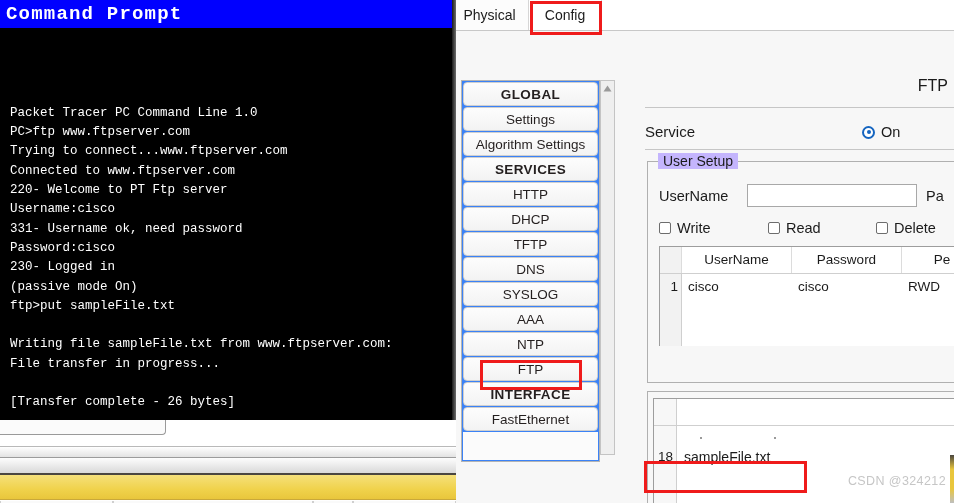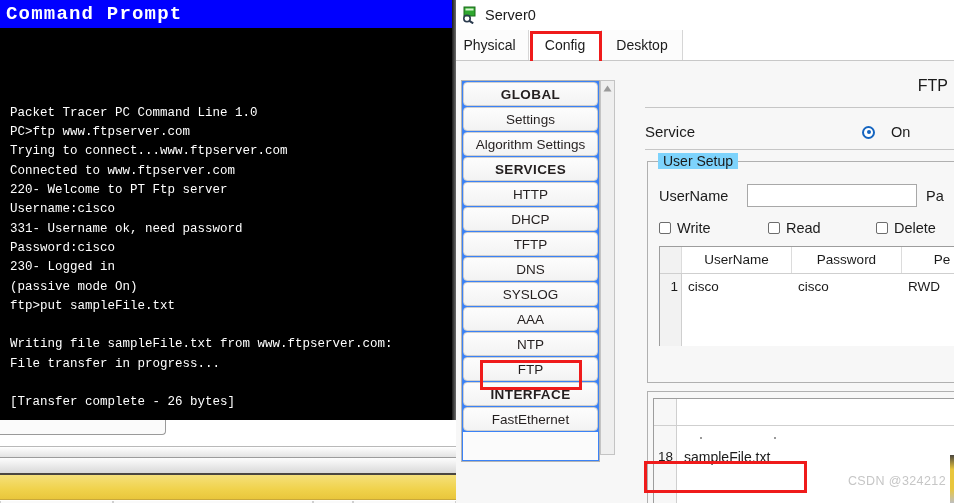--- a/index.html
+++ b/index.html
@@ -248,21 +248,21 @@
     position: absolute;
     left: 4px; top: 62px;
     font-size: 15px;
     color: #1b1b1b;
   }
   #service-on-wrap {
     position: absolute;
     left: 221px; top: 63px;
     display: flex;
     align-items: center;
-    gap: 16px;
+    gap: 6px;
   }
   .radio {
     width: 13px; height: 13px;
     border-radius: 50%;
     border: 2px solid #1565c0;
     background: #ffffff;
     position: relative;
     box-sizing: border-box;
   }
   .radio.checked::after {
@@ -280,21 +280,21 @@
     position: absolute;
     left: 6px; top: 100px;
     right: -40px;
     height: 222px;
     border: 1px solid #b0b0b0;
     box-sizing: border-box;
   }
   #user-setup-legend {
     position: absolute;
     left: 10px; top: -9px;
-    background: #7dd3fc;
+    background: #c4b5fd;
     padding: 0 5px;
     font-size: 14px;
     color: #1b1b1b;
   }
   #username-label {
     position: absolute;
     left: 11px; top: 26px;
     font-size: 14.5px;
     color: #1b1b1b;
   }
@@ -487,40 +487,27 @@
   <div id="pt-bottomrow">
     <div class="pt-cell" style="left:0px;width:113px;"></div>
     <div class="pt-cell" style="left:113px;width:200px;"></div>
     <div class="pt-cell" style="left:313px;width:40px;"></div>
     <div class="pt-cell" style="left:353px;width:103px;"></div>
   </div>
 </div>
 
 <div id="server-window">
 
-  <div id="server-titlebar">
-    <svg id="server-icon" viewBox="0 0 18 18">
-      <rect x="3" y="1" width="11" height="9" fill="#2fa82f" stroke="#1c6b1c" stroke-width="1"></rect>
-      <rect x="4.5" y="2.5" width="8" height="2" fill="#d7f5cf"></rect>
-      <path d="M2 10 L9 10 L9 16 L2 16 Z" fill="#4a5a6a" opacity="0"></path>
-      <circle cx="6" cy="12.5" r="3.2" fill="none" stroke="#2b3b4e" stroke-width="1.6"></circle>
-      <line x1="8.4" y1="14.9" x2="12.2" y2="17.4" stroke="#2b3b4e" stroke-width="2"></line>
-    </svg>
-    <span id="server-title">Server0</span>
-  </div>
 
   <div id="tabstrip">
     <div class="tab" style="left:-5px;width:78px;">
       <span>Physical</span>
     </div>
     <div class="tab active" style="left:73px;width:73px;">
       <span>Config</span>
-    </div>
-    <div class="tab" style="left:146px;width:81px;">
-      <span>Desktop</span>
     </div>
     <div class="redbox" style="left:74px;top:1px;width:72px;height:34px;"></div>
   </div>
 
   <div id="config-body">
 
     <div id="sidebar">
       <div id="sidebar-items">
           <div class="side-item header">GLOBAL</div>
           <div class="side-item">Settings</div>

